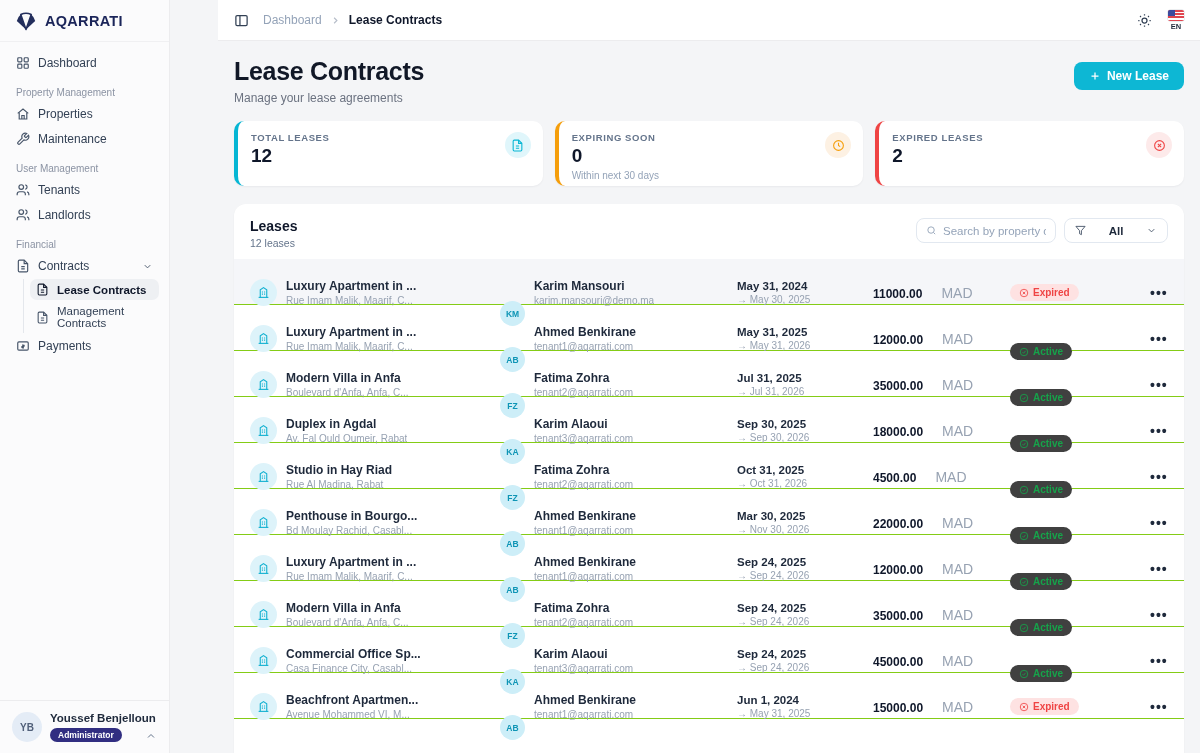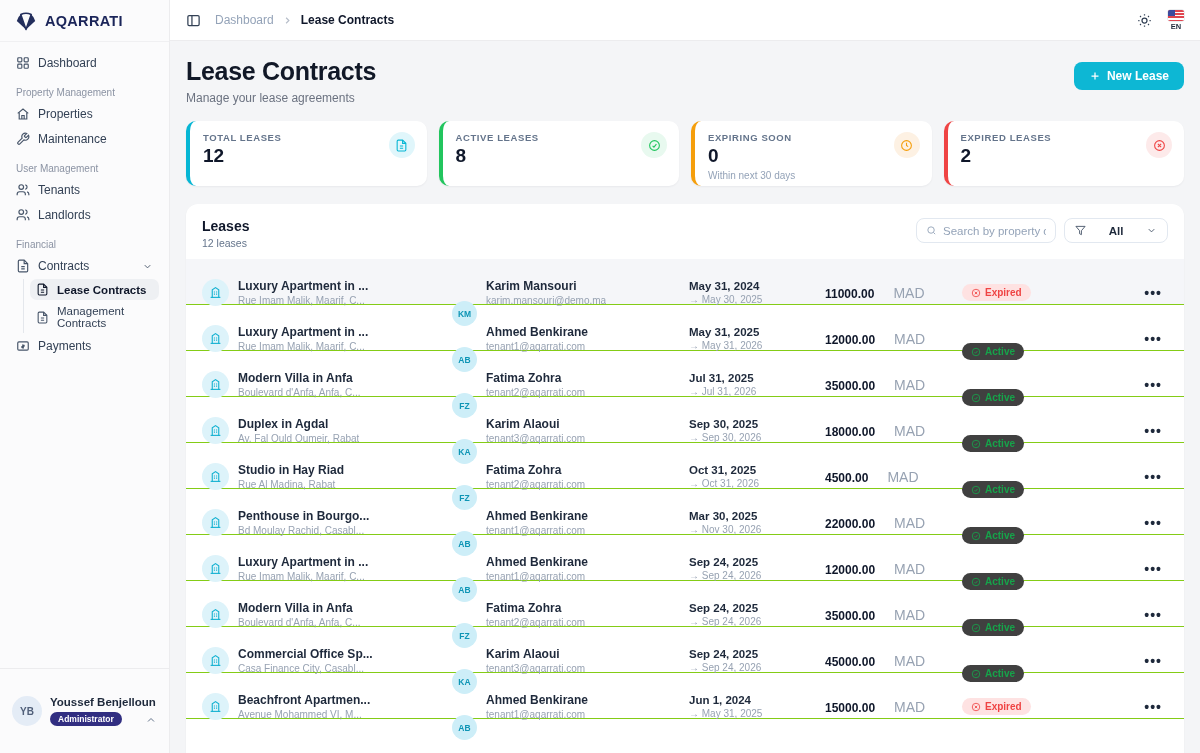--- a/index.html
+++ b/index.html
@@ -1,38 +1,38 @@
 <!DOCTYPE html>
 <html><head>
 <meta charset="utf-8">
 <style>
   * { margin:0; padding:0; box-sizing:border-box; }
   html,body { width:1200px; height:753px; overflow:hidden; font-family:"Liberation Sans", sans-serif; background:#f4f5f7; color:#0f172a; }
   svg { display:block; }
 
   
-  .app { display:flex; width:1200px; height:753px; }
+  .app { display:flex; width:1200px; height:753px;gap:48px; }
   .sidebar { width:170px; background:#fbfbfc; border-right:1px solid #ececee; position:relative; flex-shrink:0; }
   .main { flex:1; display:flex; flex-direction:column; min-width:0; }
 
   
   .logo-area { height:42px; display:flex; align-items:center; gap:7px; padding:0 14px; border-bottom:1px solid #f0f0f2; }
   .logo-text { font-size:14.5px; font-weight:800; color:#1b2559; letter-spacing:.3px; }
   .nav { padding:8px 10px; }
   .nav-item { display:flex; align-items:center; gap:8px; padding:5px 6px; border-radius:7px; font-size:12px; color:#334155; cursor:pointer; margin:1px 0; }
   .nav-item svg { width:14px; height:14px; stroke:#475569; flex-shrink:0; }
   .nav-item .spacer { flex:1; }
   .section-label { font-size:10px; color:#8b93a3; margin:12px 6px 4px; }
   .submenu { margin-left:13px; border-left:1px solid #e4e7ec; padding-left:6px; }
   .submenu .nav-item { font-size:11.5px; padding:4px 6px; }
   .submenu .nav-item svg { width:13px; height:13px; }
   .nav-item.selected { background:#eef0f3; font-weight:700; color:#0f172a; }
   .nav-item.selected svg { stroke:#0f172a; }
 
-  .user-footer { position:absolute; bottom:0; left:0; right:0; border-top:1px solid #ececee; background:#fbfbfc; padding:27px 12px; display:flex; align-items:flex-end; gap:8px; }
+  .user-footer { position:absolute; bottom:0; left:0; right:0; border-top:1px solid #ececee; background:#fbfbfc; padding:11px 12px; display:flex; align-items:flex-end; gap:8px; }
   .avatar { width:30px; height:30px; border-radius:50%; background:#e4ecf6; color:#51607a; font-size:10px; font-weight:700; display:flex; align-items:center; justify-content:center; flex-shrink:0; }
   .user-meta { flex:1; min-width:0; }
   .user-name { font-size:11.5px; font-weight:700; color:#1e293b; white-space:nowrap; }
   .role-badge { display:inline-block; margin-top:3px; background:#312e81; color:#fff; font-size:8.5px; font-weight:700; padding:2px 8px; border-radius:999px; }
   .user-footer .chev { width:12px; height:12px; stroke:#64748b; }
 
   
   .topbar { height:41px; background:#fff; border-bottom:1px solid #ececee; display:flex; align-items:center; padding:0 16px; gap:14px; flex-shrink:0; }
   .toggle-btn svg { width:15px; height:15px; stroke:#334155; cursor:pointer; }
   .breadcrumb { display:flex; align-items:center; gap:8px; font-size:12px; }
@@ -291,31 +291,20 @@
       <div class="stats">
         <div class="stat-card" style="border-left-color: rgb(6, 182, 212);">
           <div class="stat-label">TOTAL LEASES</div>
           <div class="stat-value">12</div>
           <div class="stat-note"></div>
           <div class="stat-icon" style="background: rgb(224, 246, 251);">
               <svg viewBox="0 0 24 24" fill="none" stroke-width="2" style="stroke: rgb(6, 182, 212);">
                 <path d="M14 2H6a2 2 0 0 0-2 2v16a2 2 0 0 0 2 2h12a2 2 0 0 0 2-2V8z"></path>
                 <path d="M14 2v6h6"></path>
                 <path d="M9 13h6M9 17h6"></path>
-              </svg>
-            </div>
-        </div>
-        <div class="stat-card" style="border-left-color: rgb(34, 197, 94);">
-          <div class="stat-label">ACTIVE LEASES</div>
-          <div class="stat-value">8</div>
-          <div class="stat-note"></div>
-          <div class="stat-icon" style="background: rgb(232, 249, 239);">
-              <svg viewBox="0 0 24 24" fill="none" stroke-width="2" style="stroke: rgb(34, 197, 94);">
-                <circle cx="12" cy="12" r="9"></circle>
-                <path d="m8.5 12.5 2.5 2.5 4.5-5.5"></path>
               </svg>
             </div>
         </div>
         <div class="stat-card" style="border-left-color: rgb(245, 158, 11);">
           <div class="stat-label">EXPIRING SOON</div>
           <div class="stat-value">0</div>
           <div class="stat-note">Within next 30 days</div>
           <div class="stat-icon" style="background: rgb(253, 241, 227);">
               <svg viewBox="0 0 24 24" fill="none" stroke-width="2" style="stroke: rgb(245, 158, 11);">
                 <circle cx="12" cy="12" r="9"></circle>

